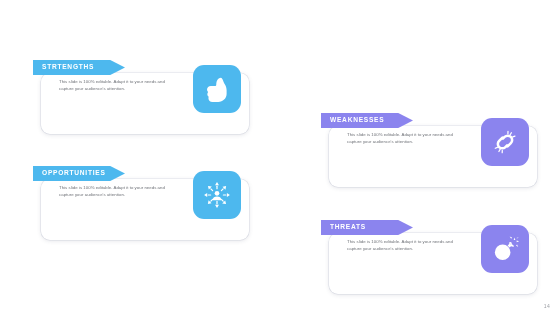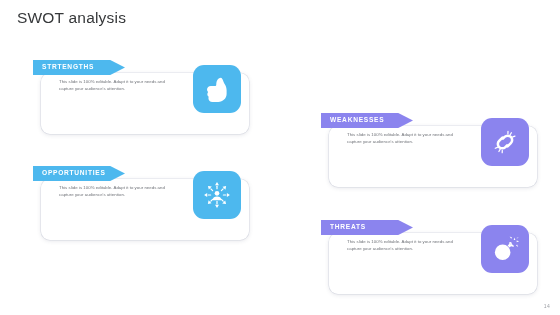--- a/index.html
+++ b/index.html
@@ -132,21 +132,20 @@
     font-size: 5px;
     color: #9b9ea4;
     letter-spacing: 0.3px;
   }
 </style>
 </head>
 <body>
 
 <div class="slide">
 
-  <div class="slide-title">SWOT analysis</div>
 
   <div class="swot-item pos-strengths">
     <div class="swot-card"></div>
     <div class="swot-ribbon" style="background:#4DB8EE;">
       <span class="swot-ribbon-label">STRTENGTHS</span>
     </div>
     <div class="swot-text">
       <div class="swot-heading">Add Text Here</div>
       <div class="swot-body">This slide is 100% editable. Adapt it to your needs and capture your audience's attention.</div>
     </div>

